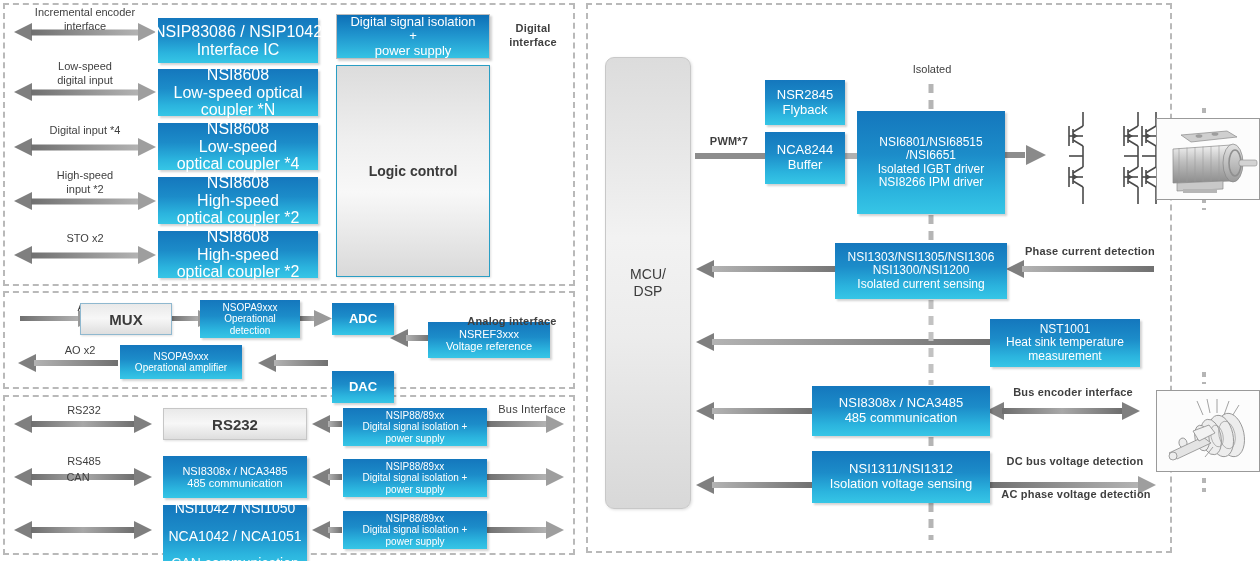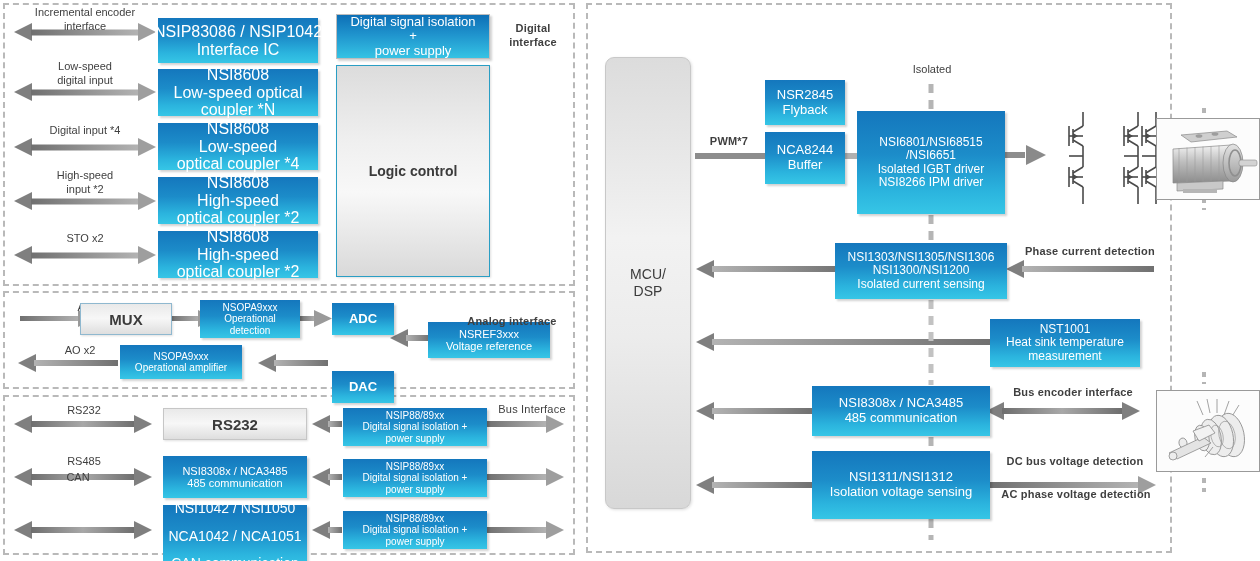--- a/index.html
+++ b/index.html
@@ -405,21 +405,21 @@
     <span>Heat sink temperature</span>
     <span>measurement</span>
   </div>
 
   <div class="bx" style="left:812px;top:386px;width:178px;height:50px;font-size:13px;">
     <span>NSI8308x / NCA3485</span>
     <span>485 communication</span>
   </div>
   <div class="lbl b" style="left:1003px;top:386px;width:140px;font-size:11px;">Bus encoder  interface</div>
 
-  <div class="bx" style="left:812px;top:451px;width:178px;height:68px;font-size:13px;text-align:right;">
+  <div class="bx" style="left:812px;top:451px;width:178px;height:52px;font-size:13px;text-align:right;">
     <span>NSI1311/NSI1312</span>
     <span>Isolation voltage sensing</span>
   </div>
   <div class="lbl b" style="left:1000px;top:455px;width:150px;font-size:11px;">DC bus  voltage detection</div>
   <div class="lbl b" style="left:1000px;top:488px;width:152px;font-size:11px;">AC phase voltage detection</div>
 
   <div class="pic" style="left:1156px;top:118px;width:104px;height:82px;">
     <svg width="104" height="82" viewBox="0 0 104 82">
       <defs>
         <linearGradient id="mgr" x1="0" y1="0" x2="0" y2="1">

